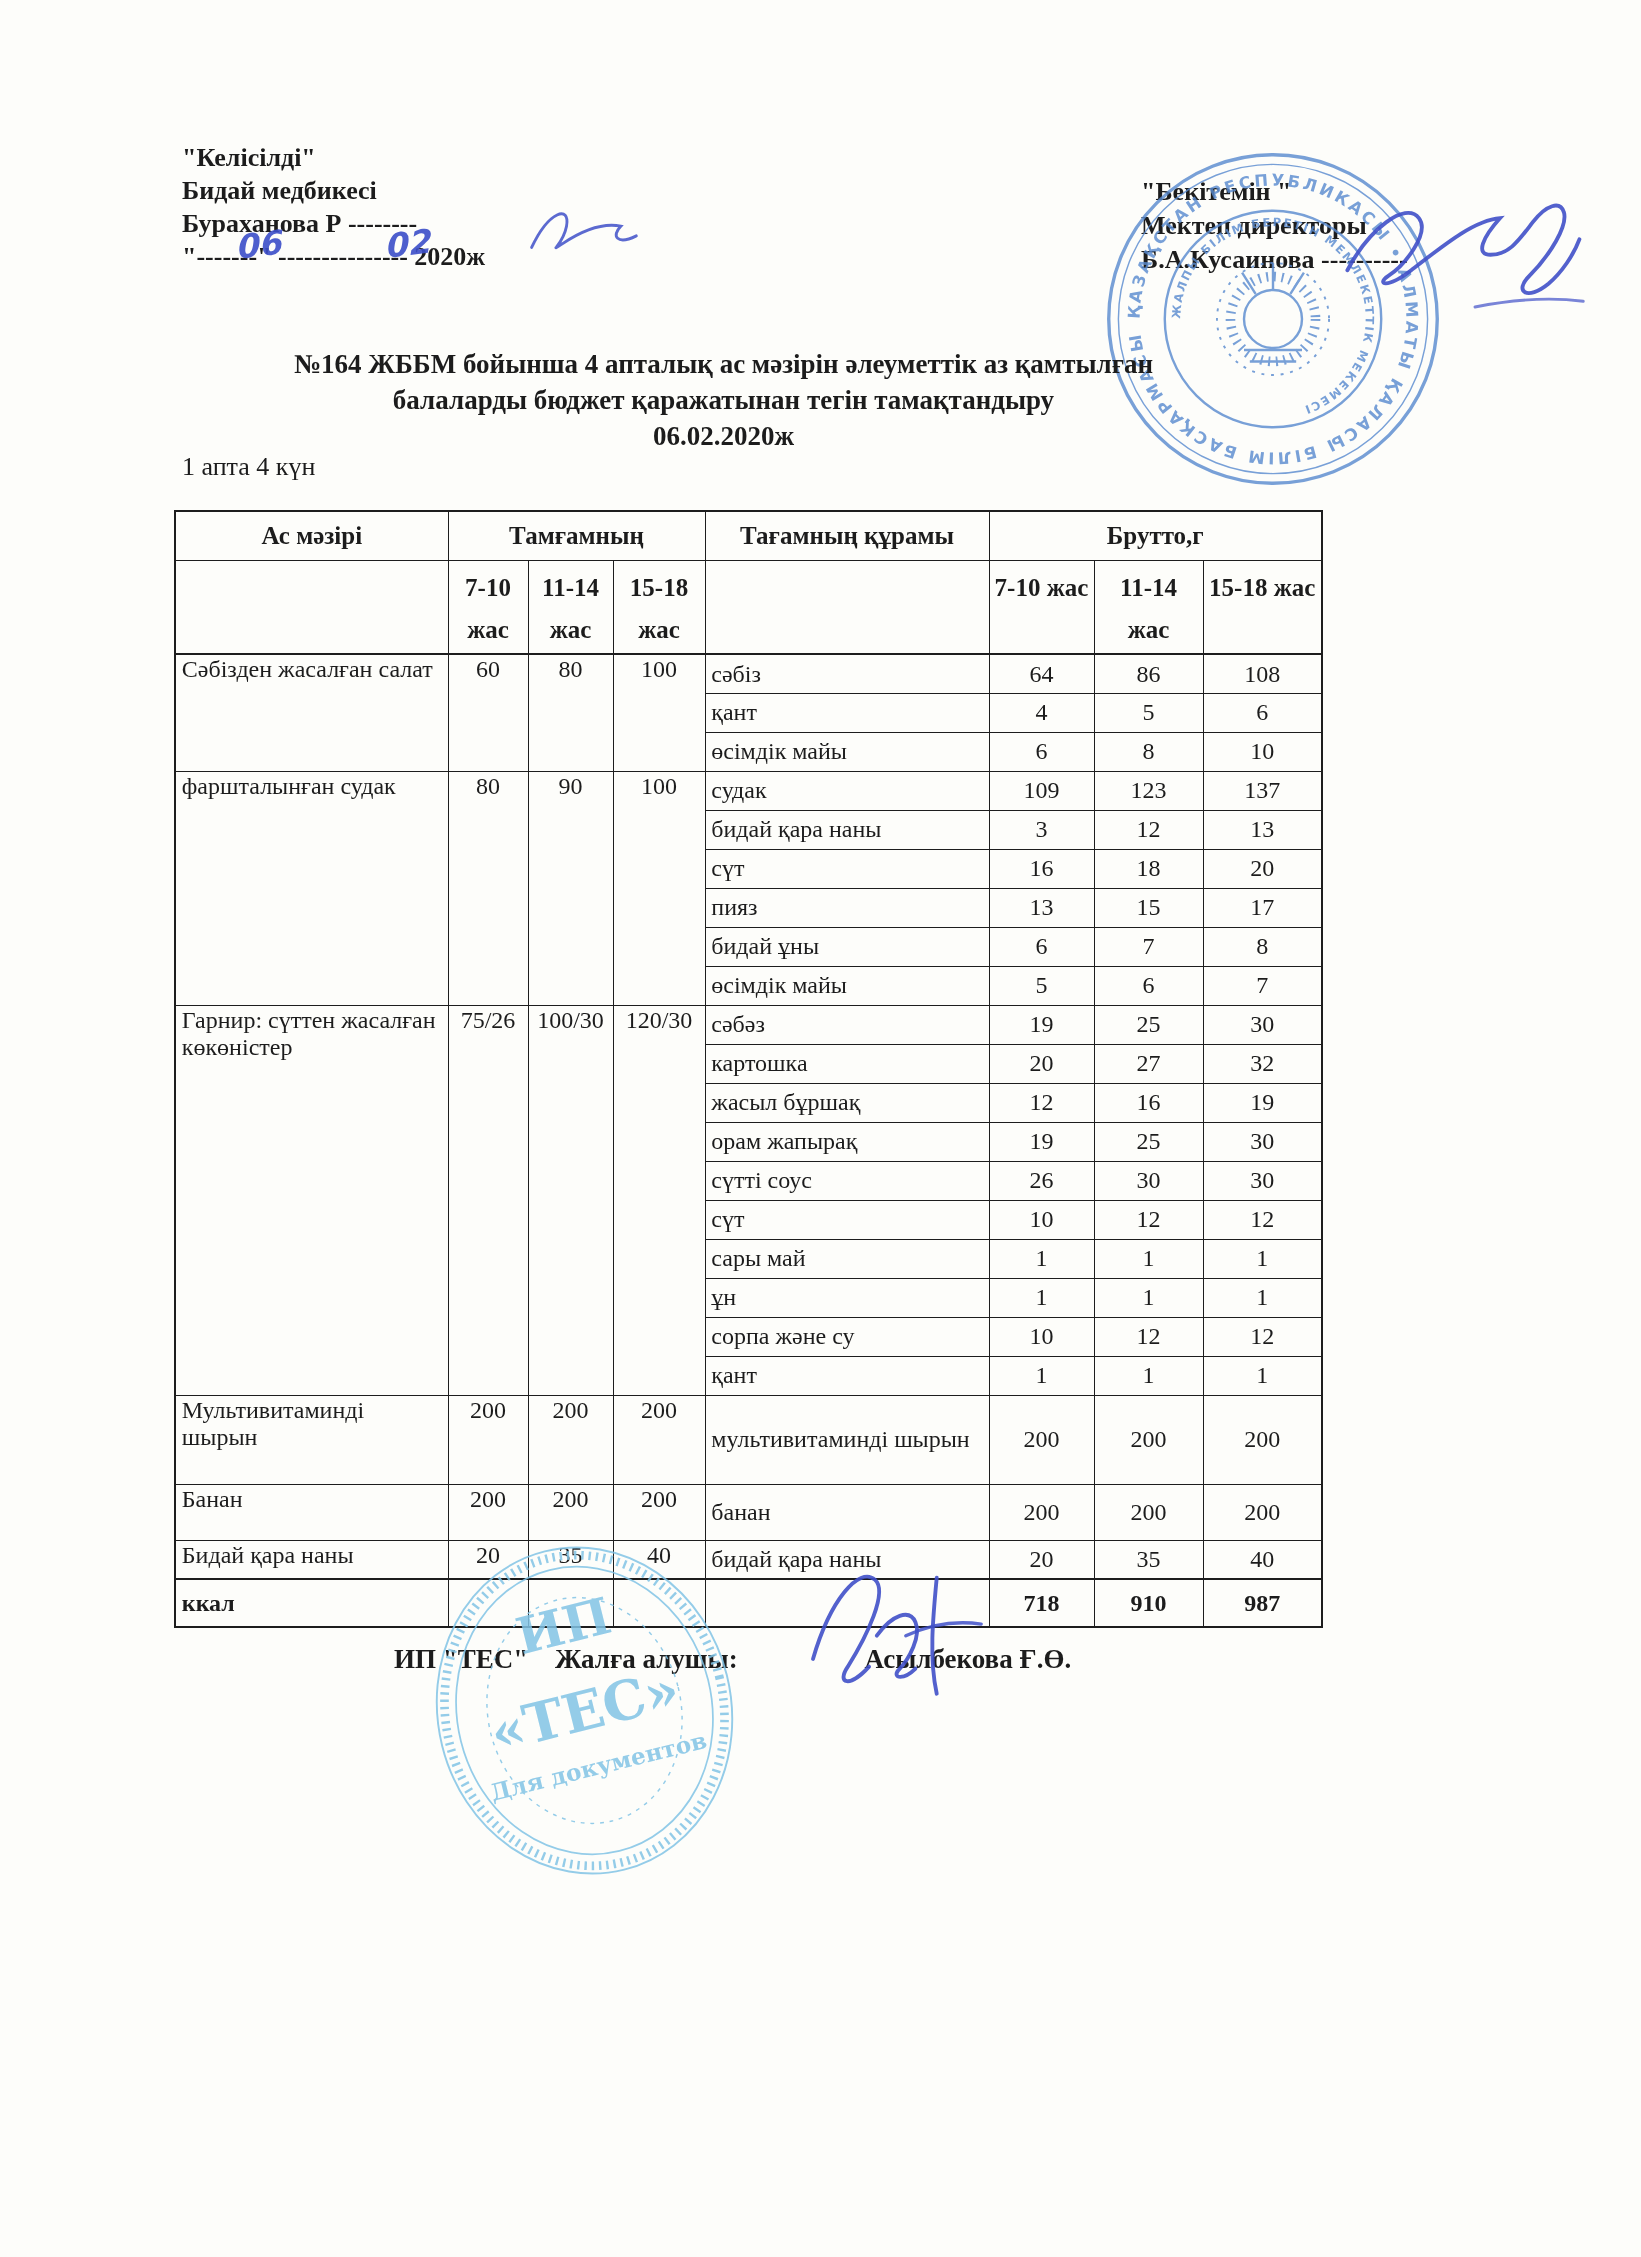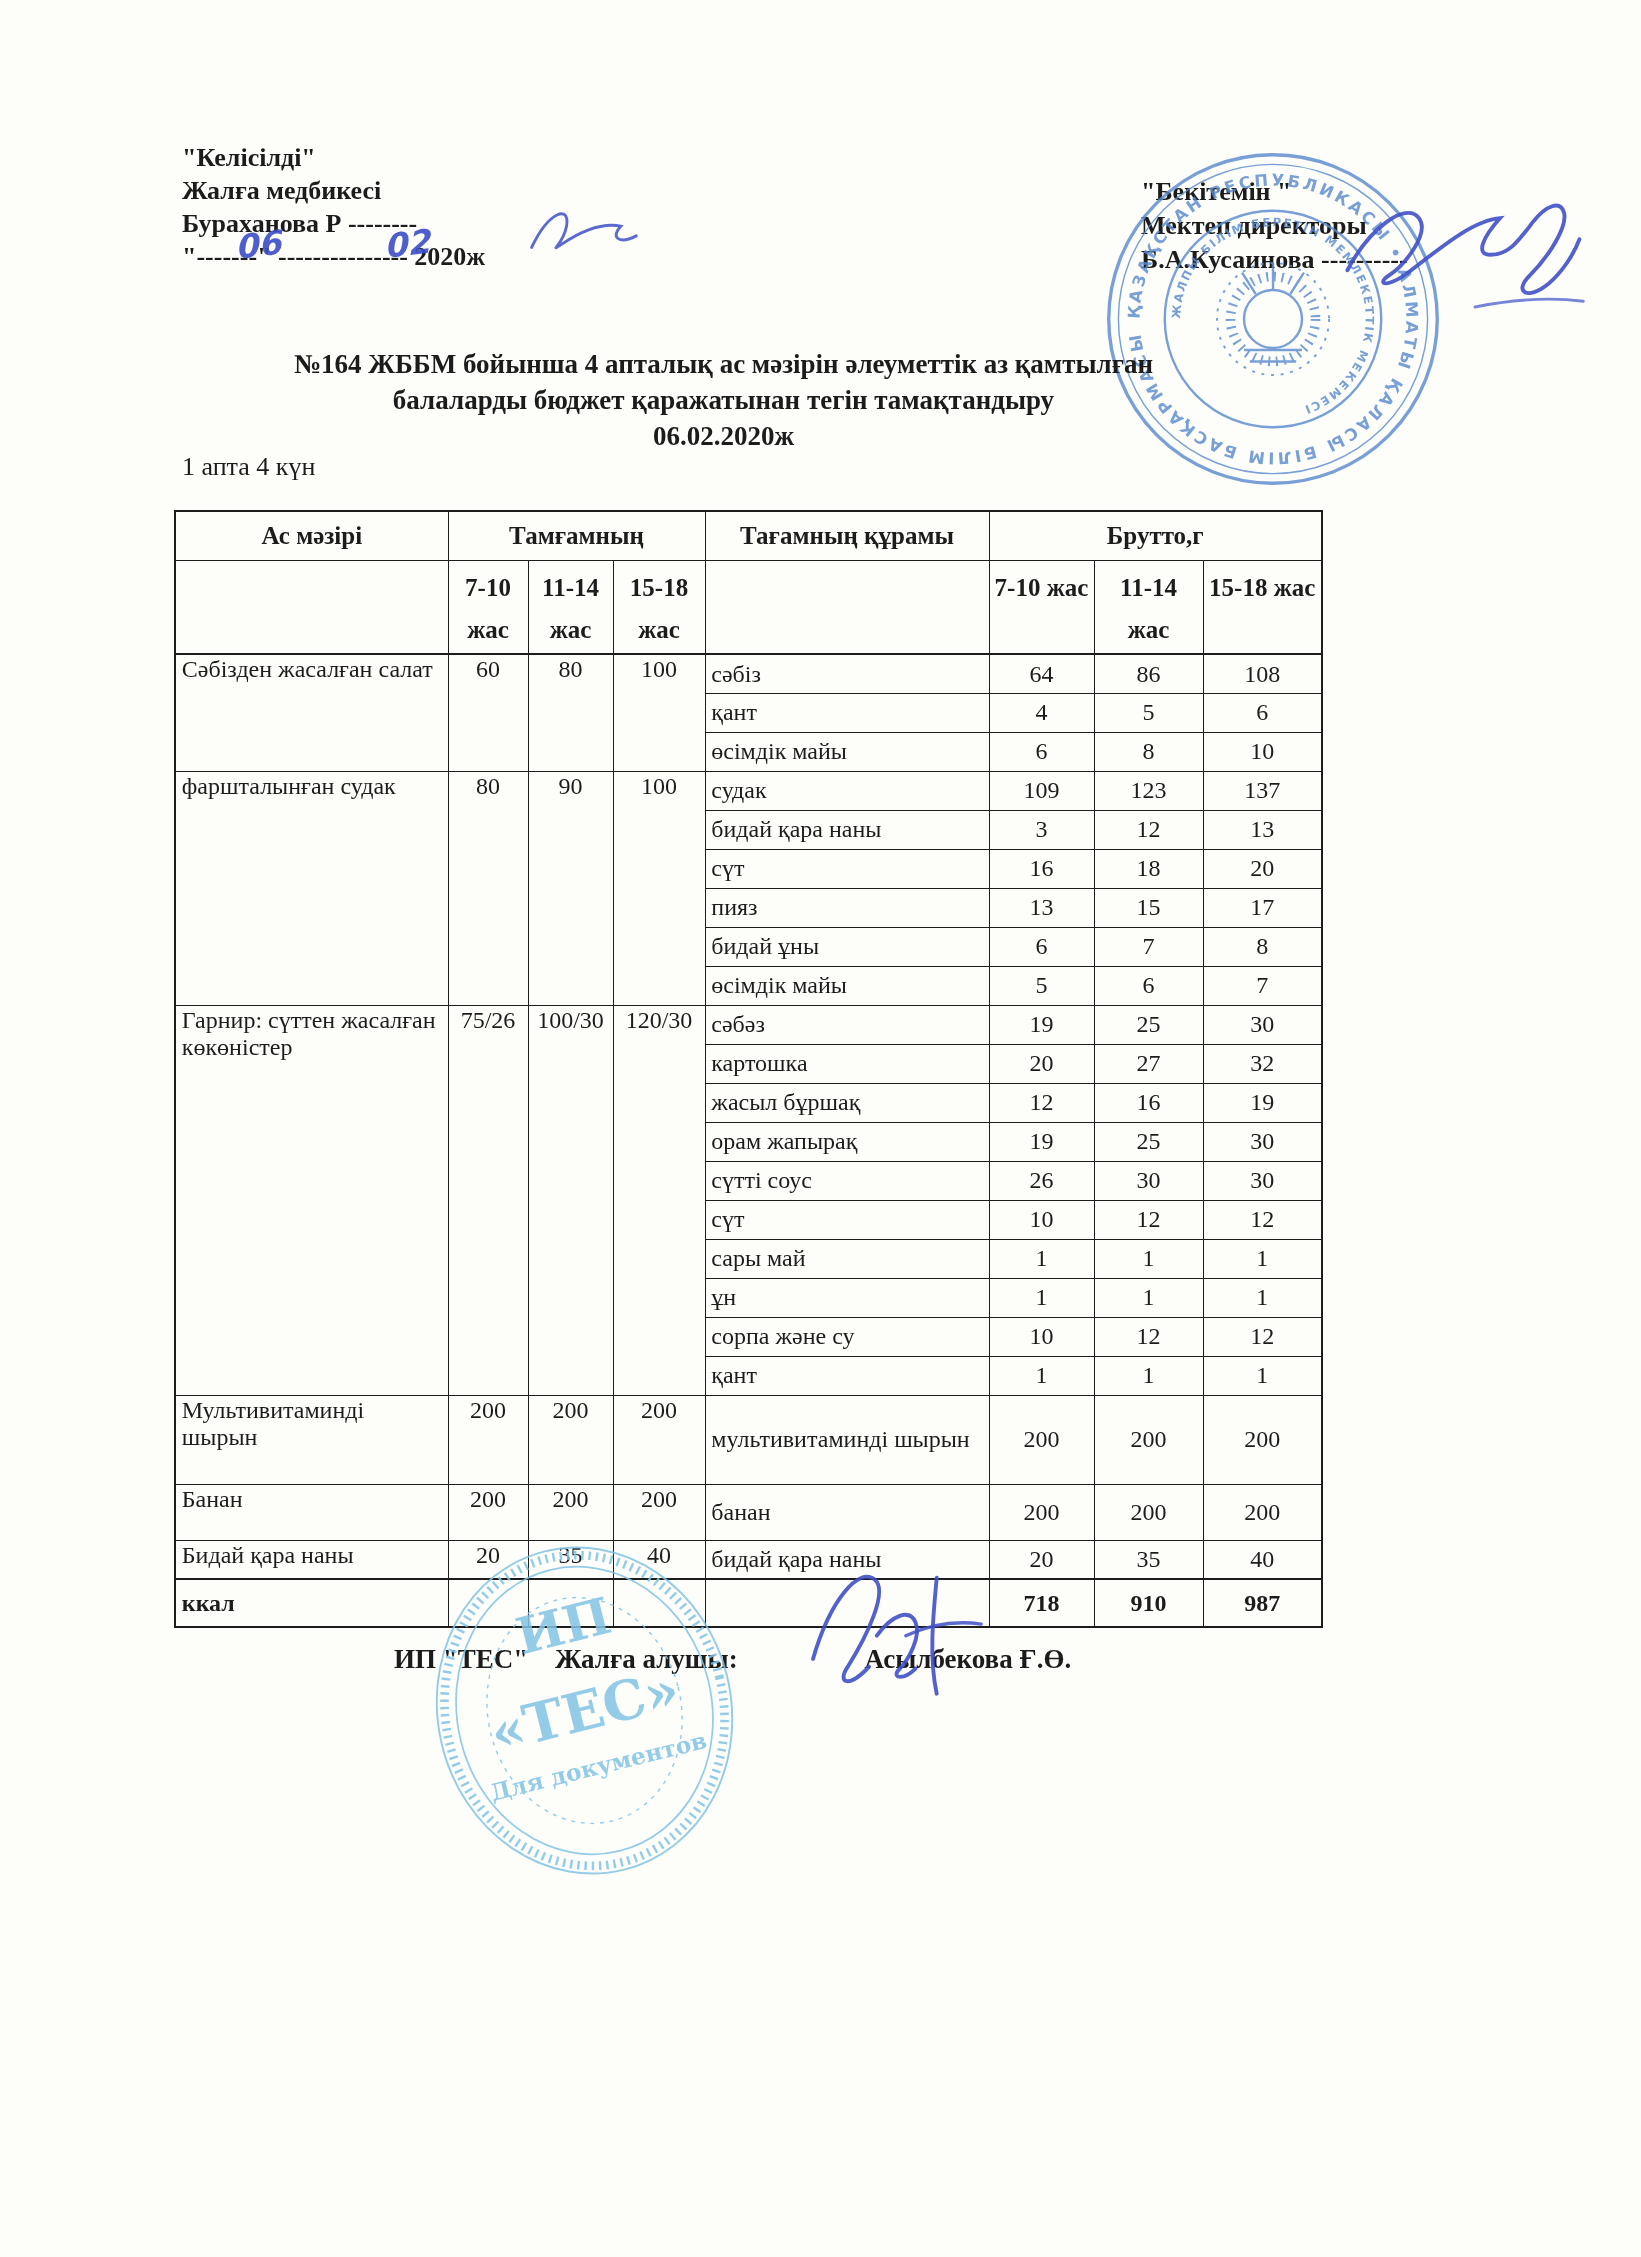--- a/index.html
+++ b/index.html
@@ -67,21 +67,21 @@
   .st-bot-txt{fill:#82c4e6;font-family:"DejaVu Serif",serif;font-weight:bold;}
   .ink{stroke:#4050c8;fill:none;stroke-linecap:round;}
 </style>
 </head>
 <body>
 
 <div class="page">
 
   <div class="block-left">
     <div class="line">"Келісілді"</div>
-    <div class="line">Жалға медбикесі</div>
+    <div class="line">Бидай медбикесі</div>
     <div class="line">Бураханова Р --------</div>
     <div class="line">
       <span>"-------" --------------- 2020ж</span>
       <span class="hand hand-day">06</span>
       <span class="hand hand-month">02</span>
       <svg class="sig-nurse" viewBox="0 0 130 70">
         <path class="ink" stroke-width="3" d="M12,52 C30,14 52,8 48,30 C44,50 28,58 44,48 C62,36 84,26 104,30 C94,40 100,50 120,40" opacity=".85"></path>
       </svg>
     </div>
   </div>

